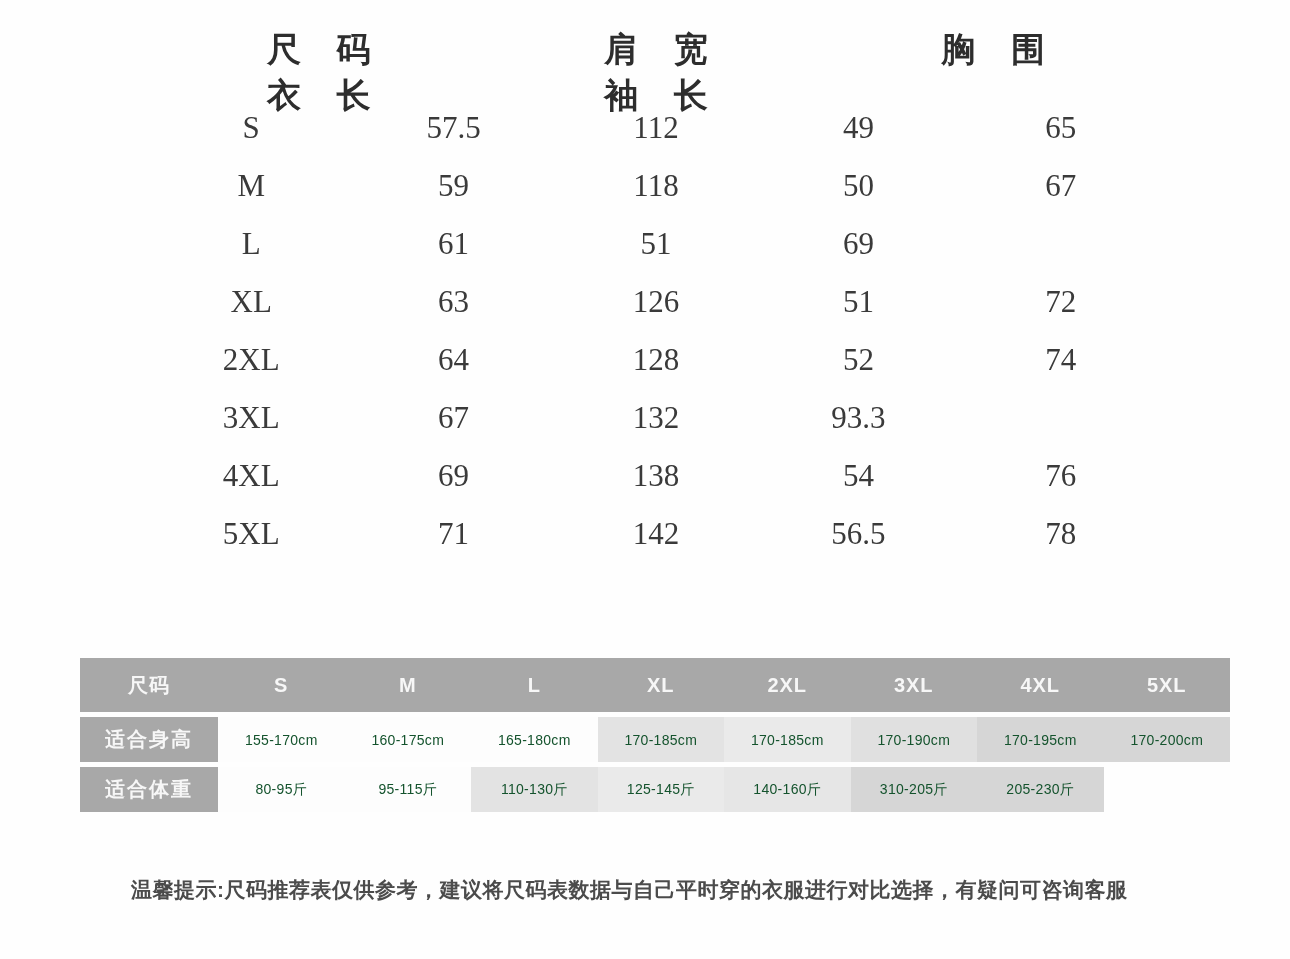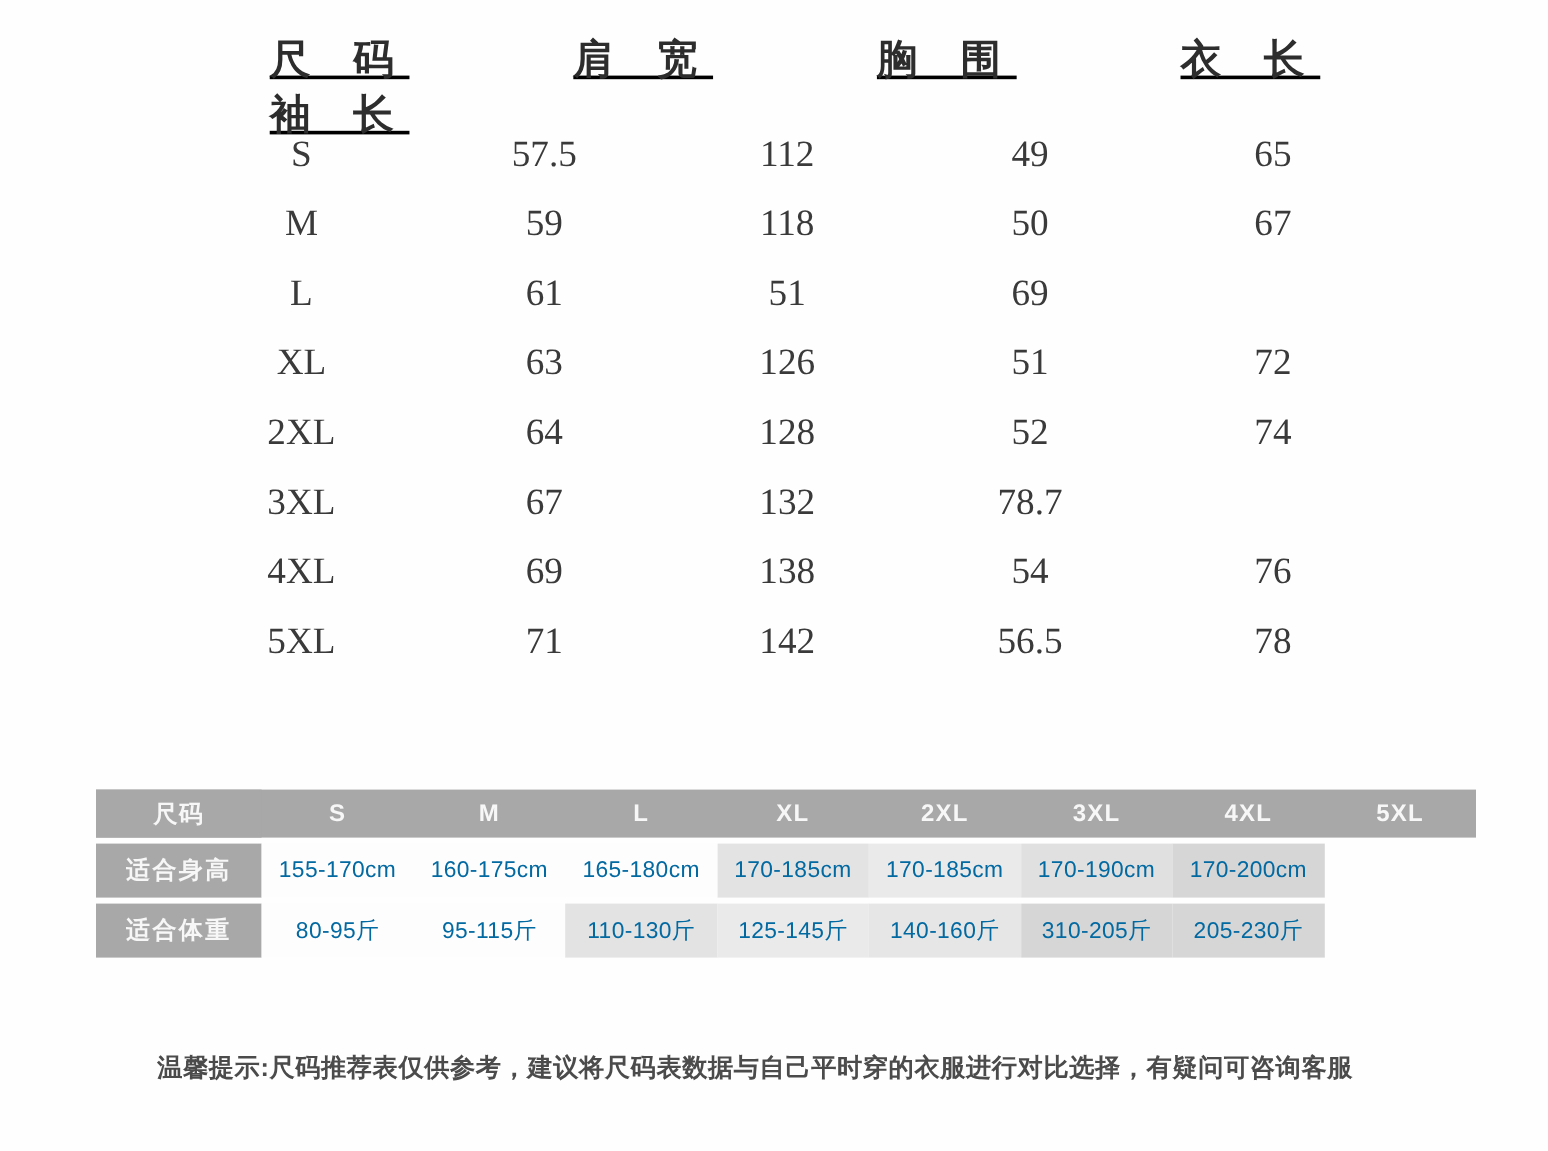--- a/index.html
+++ b/index.html
@@ -8,22 +8,22 @@
     background:#ffffff;
     font-family:"Liberation Sans", sans-serif;
     position:relative;
     overflow:hidden;
   }
   .page { position:absolute; inset:0; background:#fefefe; }
 
   
   .top-table { position:absolute; left:150px; top:27px; width:1012px; }
   .tt-header {
-    display:grid; grid-template-columns:repeat(4,1fr);
-    height:40px; align-items:center;text-decoration:underline;
+    display:grid; grid-template-columns:repeat(3,1fr);
+    height:40px; align-items:center;
   }
   .tt-header span {
     text-align:center; font-size:34px; font-weight:700;
     color:#2d2d2d; letter-spacing:13px; text-indent:13px;
   }
   .tt-rows { margin-top:32px; }
   .tt-row {
     display:grid; grid-template-columns:repeat(5,1fr);
     height:58px; align-items:center;
   }
@@ -33,27 +33,27 @@
     font-size:31px; color:#3a3a3a;
   }
 
   
   .fit-table { position:absolute; left:80px; top:658px; width:1150px; }
   .ft-row {
     display:grid; grid-template-columns:138px repeat(8,1fr);
     height:45px; margin-bottom:5px;
   }
   .ft-row > span { display:flex; align-items:center; justify-content:center; }
-  .ft-head { background:#a8a8a8; height:40px; }
+  .ft-head { background:#a8a8a8; height:54px; }
   .ft-head span { color:#f7f7f7; font-size:20px; font-weight:700; letter-spacing:1px; }
   .ft-label {
     background:#a8a8a8; color:#f7f7f7;
     font-size:20px; font-weight:700; letter-spacing:2px;
   }
-  .ft-cell { font-size:19px; color:#0369a1; letter-spacing:0.3px; }
+  .ft-cell { font-size:14px; color:#14532d; letter-spacing:0.3px; }
 
   
   .c-w { background:#fdfdfd; }
   .c-a { background:#eaeaea; }
   .c-b { background:#e3e3e3; }
   .c-c { background:#e0e0e0; }
   .c-d { background:#d9d9d9; }
   .c-e { background:#d6d6d6; }
   .c-f { background:#e6e6e6; }
 
@@ -108,21 +108,21 @@
         <span>2XL</span>
         <span>64</span>
         <span>128</span>
         <span>52</span>
         <span>74</span>
       </div>
       <div class="tt-row">
         <span>3XL</span>
         <span>67</span>
         <span>132</span>
-        <span>78.7</span>
+        <span>93.3</span>
       </div>
       <div class="tt-row">
         <span>4XL</span>
         <span>69</span>
         <span>138</span>
         <span>54</span>
         <span>76</span>
       </div>
       <div class="tt-row">
         <span>5XL</span>
@@ -147,20 +147,21 @@
       <span>5XL</span>
     </div>
     <div class="ft-row">
       <span class="ft-label">适合身高</span>
       <span class="ft-cell c-w">155-170cm</span>
       <span class="ft-cell c-w">160-175cm</span>
       <span class="ft-cell c-w">165-180cm</span>
       <span class="ft-cell c-b">170-185cm</span>
       <span class="ft-cell c-a">170-185cm</span>
       <span class="ft-cell c-c">170-190cm</span>
+      <span class="ft-cell c-e">170-195cm</span>
       <span class="ft-cell c-e">170-200cm</span>
     </div>
     <div class="ft-row">
       <span class="ft-label">适合体重</span>
       <span class="ft-cell c-w">80-95斤</span>
       <span class="ft-cell c-w">95-115斤</span>
       <span class="ft-cell c-b">110-130斤</span>
       <span class="ft-cell c-a">125-145斤</span>
       <span class="ft-cell c-f">140-160斤</span>
       <span class="ft-cell c-e">310-205斤</span>

